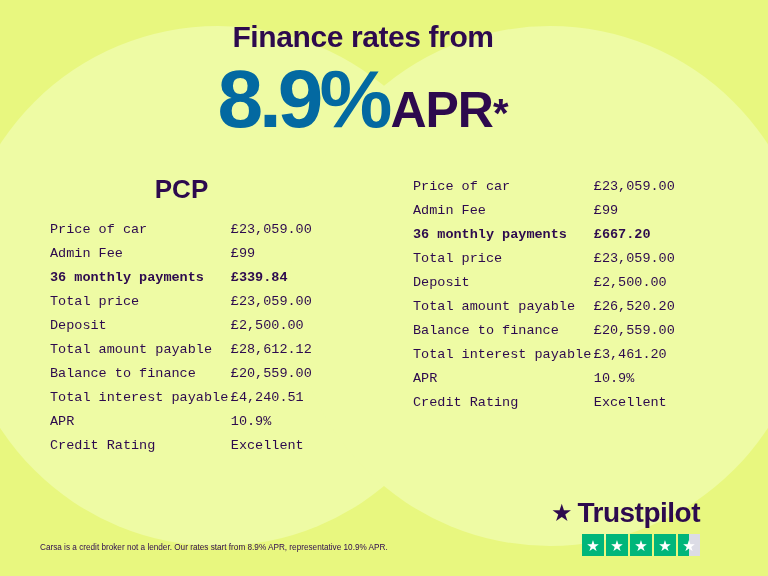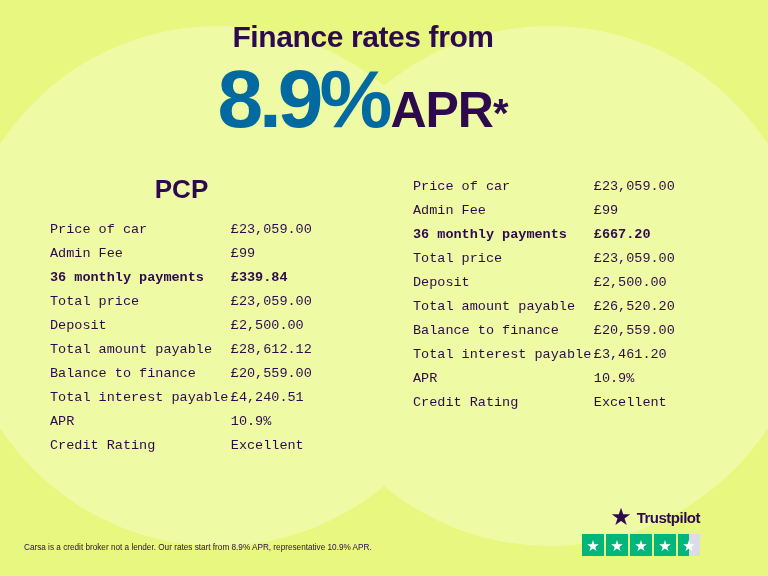--- a/index.html
+++ b/index.html
@@ -109,21 +109,21 @@
     font-family: Liberation Mono, monospace;
   }
   table.rates td.value {
     text-align: left;
   }
   table.rates tr.highlight td {
     font-weight: bold;
   }
   .footer {
     position: absolute;
-    left: 24px;
+    left: 40px;
     bottom: 22px;
     font-size: 8.2px;
     line-height: 1.45;
     color: #2d0a4e;
     max-width: 430px;
   }
   .trustpilot {
     position: absolute;
     right: 26px;
     bottom: 20px;
@@ -134,21 +134,21 @@
     align-items: center;
     justify-content: flex-end;
     gap: 5px;
   }
   .tp-star-glyph {
     font-size: 24px;
     line-height: 1;
     color: #2d0a4e;
   }
   .tp-word {
-    font-size: 15px;
+    font-size: 28px;
     font-weight: bold;
     letter-spacing: -0.5px;
     color: #2d0a4e;
   }
   .tp-stars {
     display: flex;
     gap: 2px;
     margin-top: 5px;
     justify-content: flex-end;
   }

